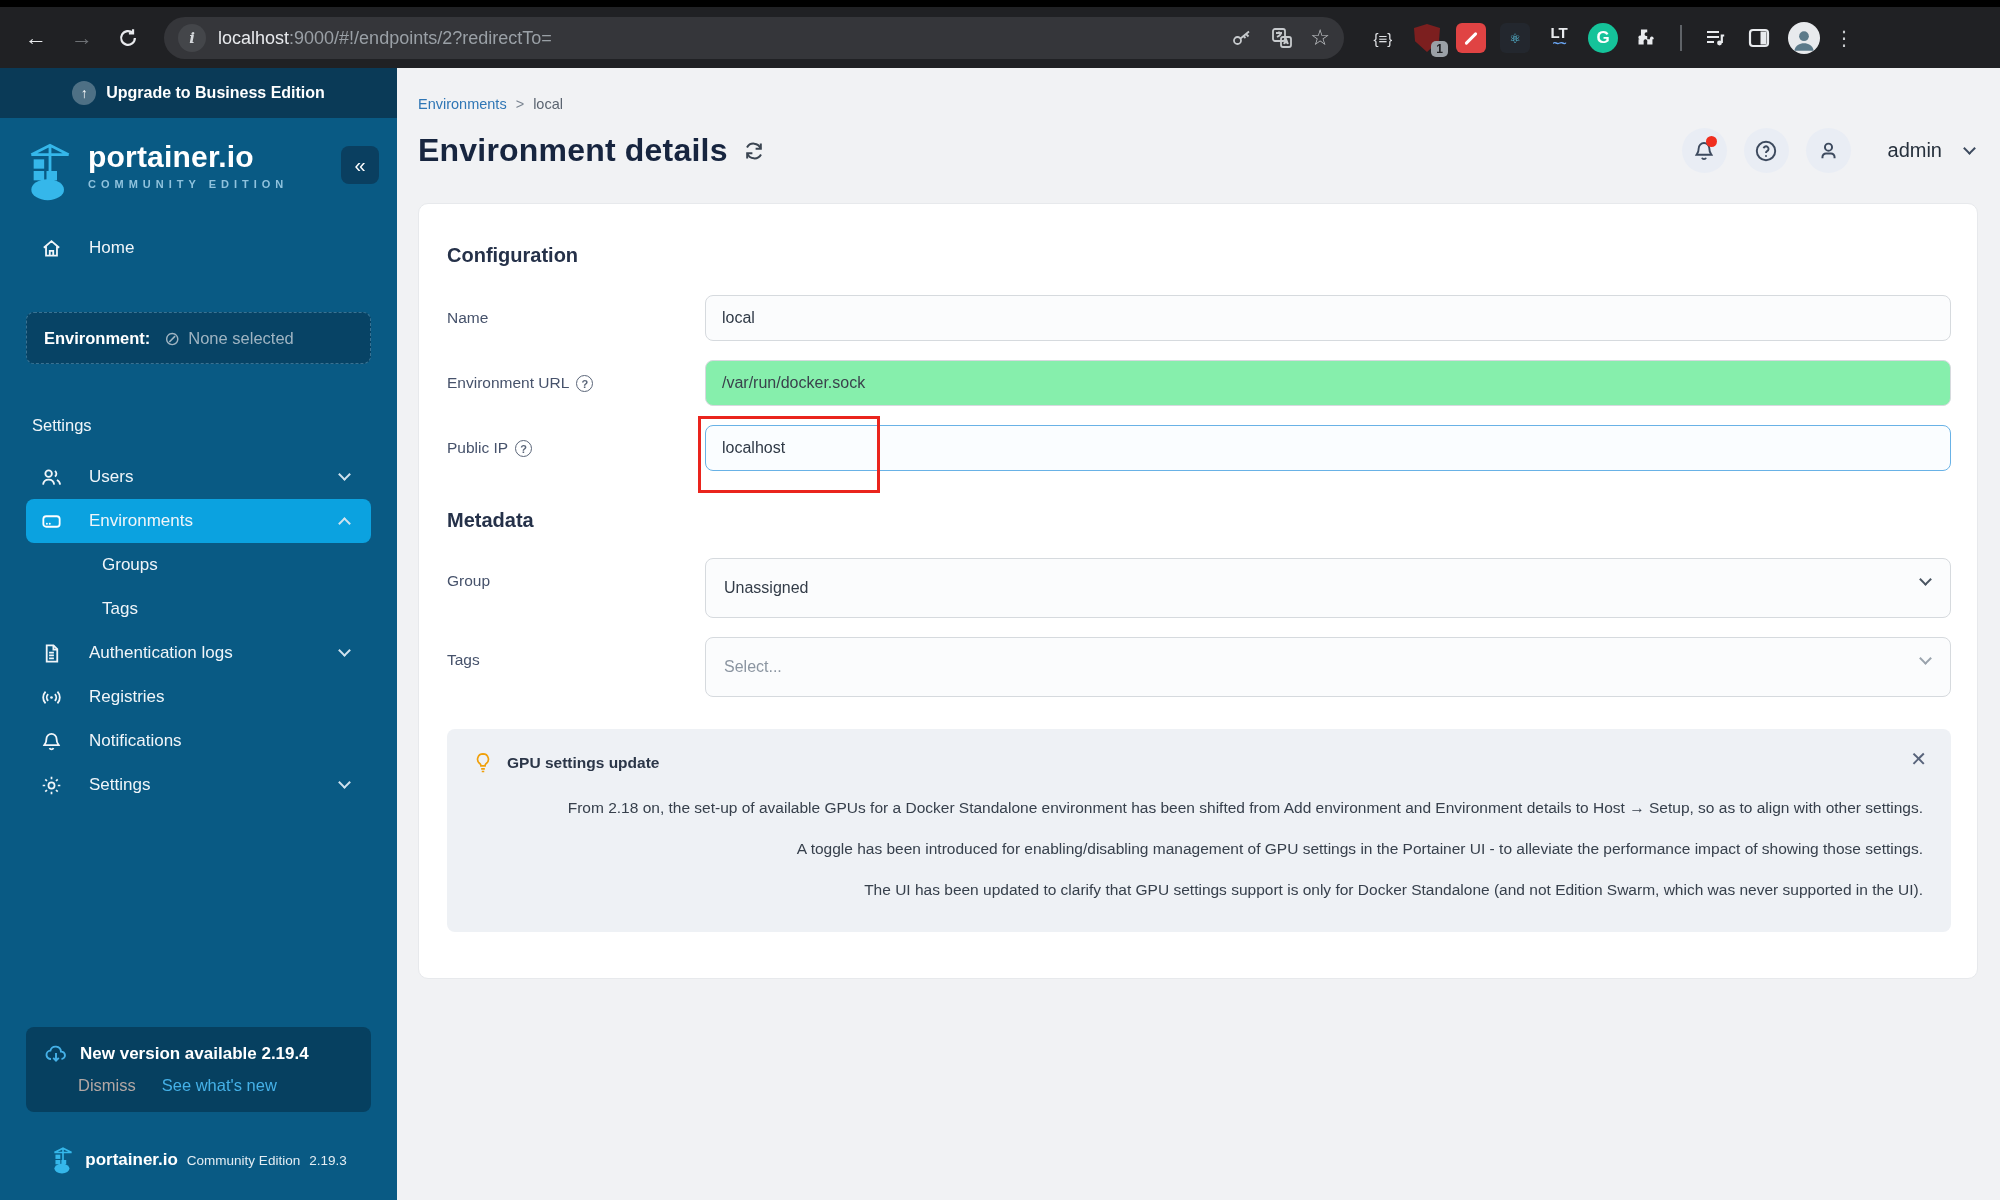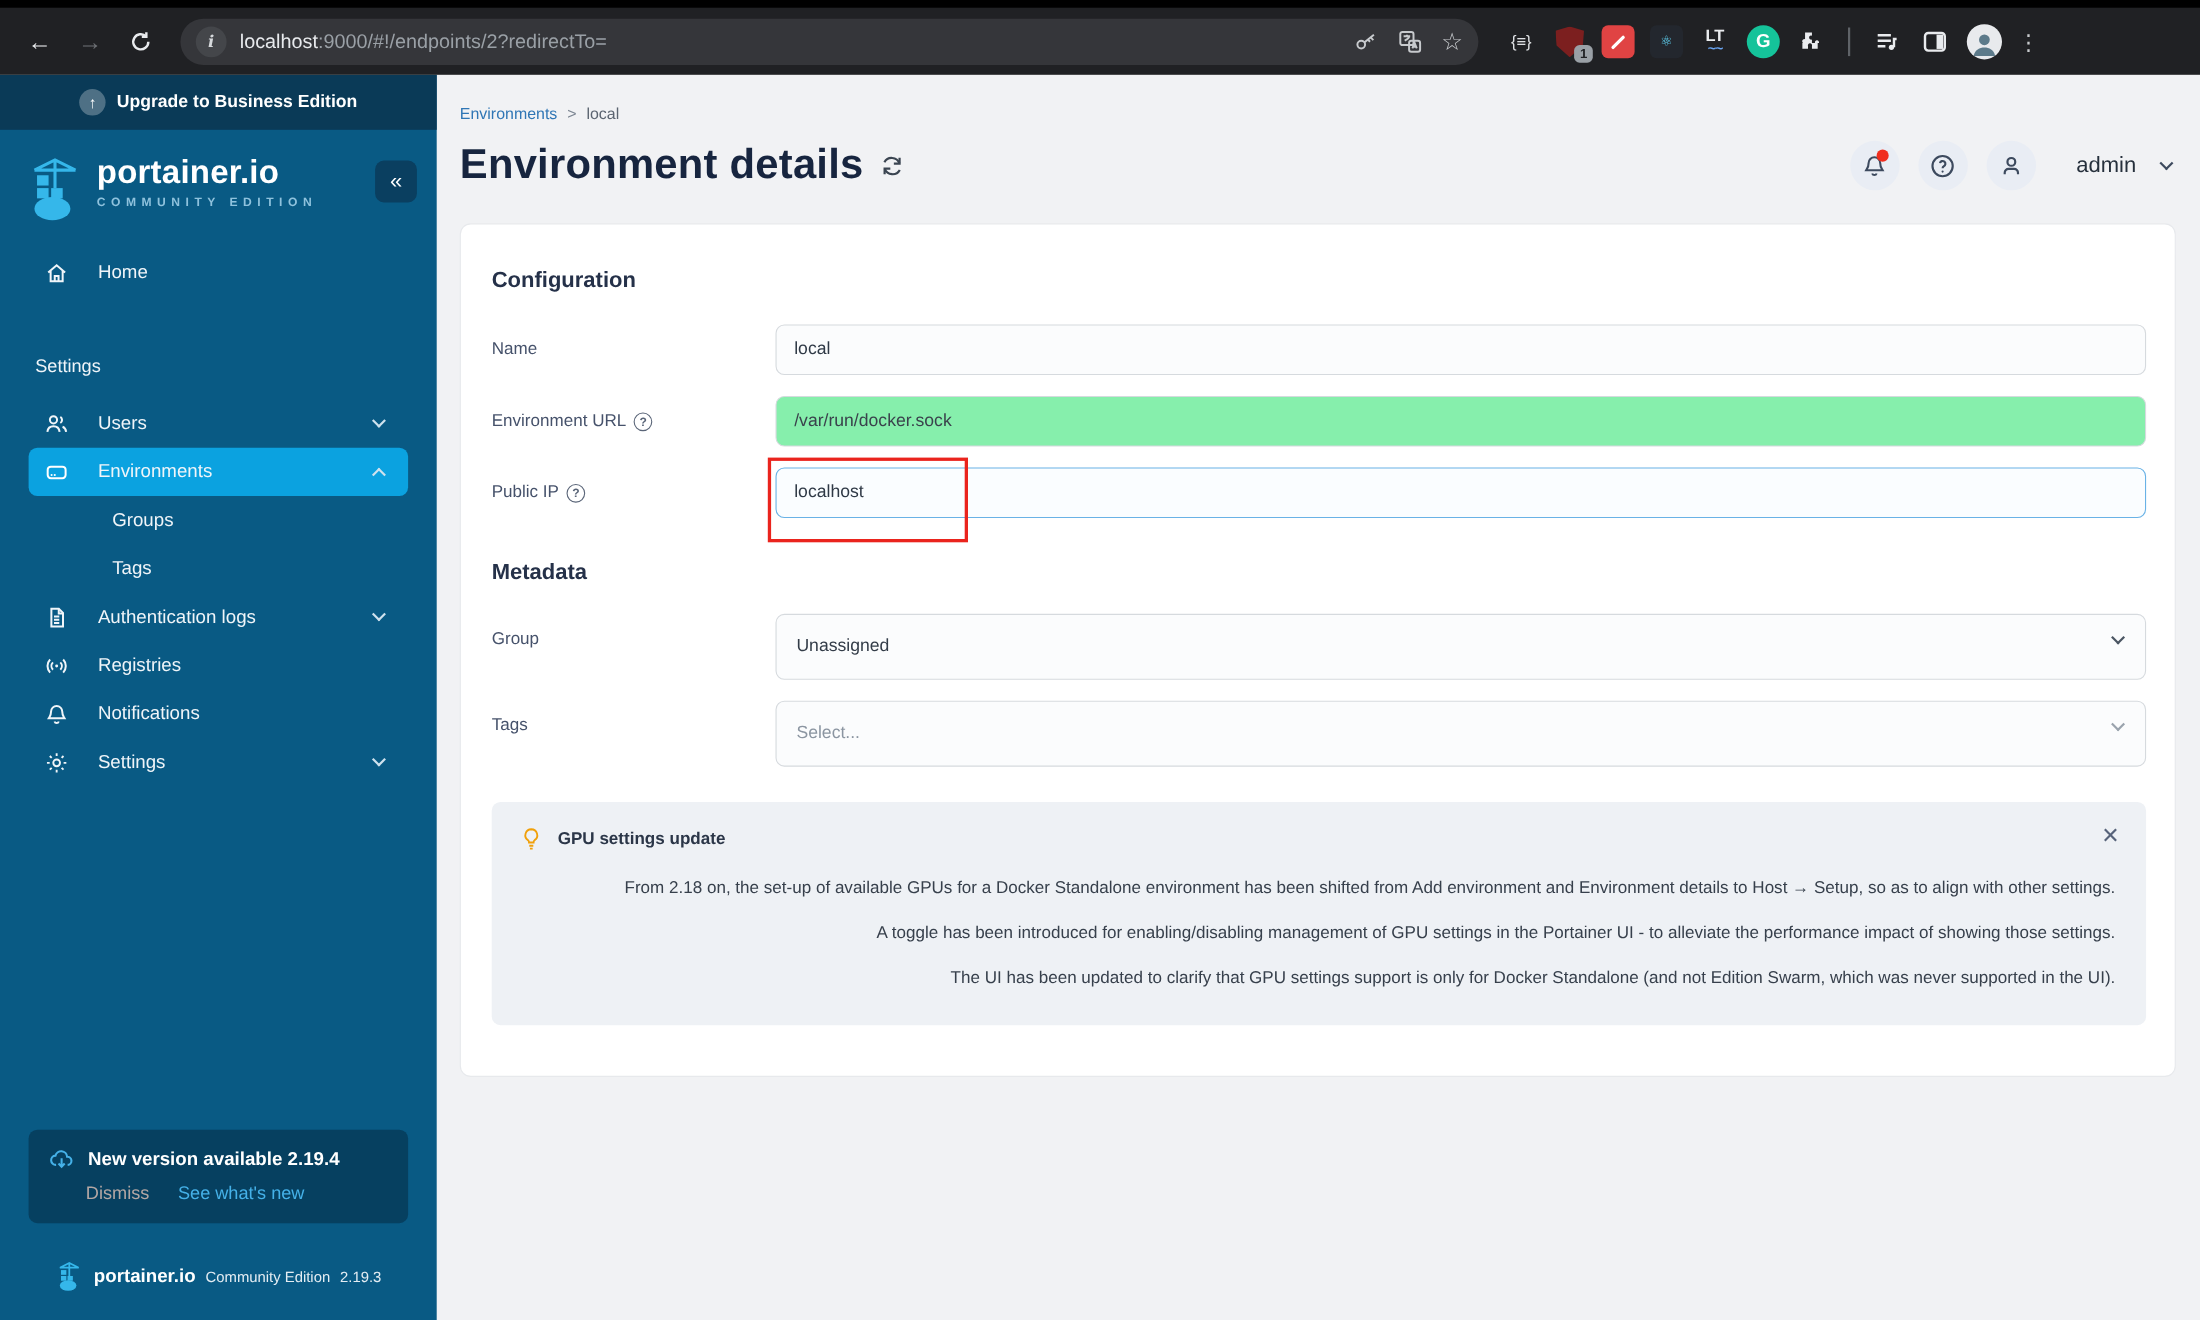--- a/index.html
+++ b/index.html
@@ -83,21 +83,21 @@
   .footer-edition { font-size:13.5px; color:#e4edf3;}
   .footer-version { font-size:13.5px; color:#e4edf3;}
 
   
   .main { flex:1; padding:28px 22px 0 21px; overflow:hidden; }
   .breadcrumb { font-size:14.5px; display:flex; gap:9px; align-items:center;}
   .breadcrumb .link { color:#2f76b5; cursor:pointer;}
   .breadcrumb .sep { color:#7b8591; }
   .breadcrumb .cur { color:#5b6470; }
   .title-row { display:flex; align-items:center; margin-top:16px; }
-  .page-title { font-size:38px; font-weight:bold; color:#17253f; letter-spacing:.2px;}
+  .page-title { font-size:32px; font-weight:bold; color:#17253f; letter-spacing:.2px;}
   .refresh-ico { margin-left:14px; color:#3b4551; cursor:pointer; display:flex;}
   .head-controls { margin-left:auto; display:flex; align-items:center; gap:17px; }
   .circ-btn { width:45px; height:45px; border-radius:50%; background:#e9edf4; display:flex; align-items:center;
     justify-content:center; color:#3d4a5e; cursor:pointer; position:relative;}
   .red-dot { position:absolute; top:8px; right:10px; width:11px; height:11px; background:#f02e1e; border-radius:50%;}
   .admin-lbl { font-size:20px; color:#26303c; margin-left:20px;}
   .chev-dark { width:9px; height:9px; border-right:2px solid #3d4a5e; border-bottom:2px solid #3d4a5e;
     transform:rotate(45deg); margin:-4px 4px 0 6px;}
 
   .card { margin-top:30px; background:#fff; border:1px solid #e7e9ec; border-radius:10px;
@@ -230,20 +230,25 @@
       <div class="collapse-btn">«</div>
     </div>
 
     <div class="side-item" style="margin-top:16px;">
       <svg width="23" height="23" viewBox="0 0 24 24" fill="none" stroke="#f0f5f9" stroke-width="1.9">
         <path d="M4 11.2 12 4.3l8 6.9 M6.3 9.8V19.5h11.4V9.8 M10.2 19.5v-5h3.6v5"></path>
       </svg>
       <span>Home</span>
     </div>
 
+    <div class="env-pill">
+      <span class="lbl">Environment:</span>
+      <span class="none-glyph">⊘</span>
+      <span class="none">None selected</span>
+    </div>
 
     <div class="section-lbl">Settings</div>
 
     <div class="menu-item">
       <svg width="23" height="23" viewBox="0 0 24 24" fill="none" stroke="#f0f5f9" stroke-width="1.9">
         <circle cx="9" cy="8" r="3.4"></circle>
           <path d="M3.2 19.5c.4-3.4 2.8-5.3 5.8-5.3s5.4 1.9 5.8 5.3"></path>
           <path d="M15.5 5.2a3.4 3.4 0 0 1 0 5.8 M17.6 14.6c2 .7 3.1 2.4 3.4 4.9"></path>
       </svg>
       <span>Users</span>

